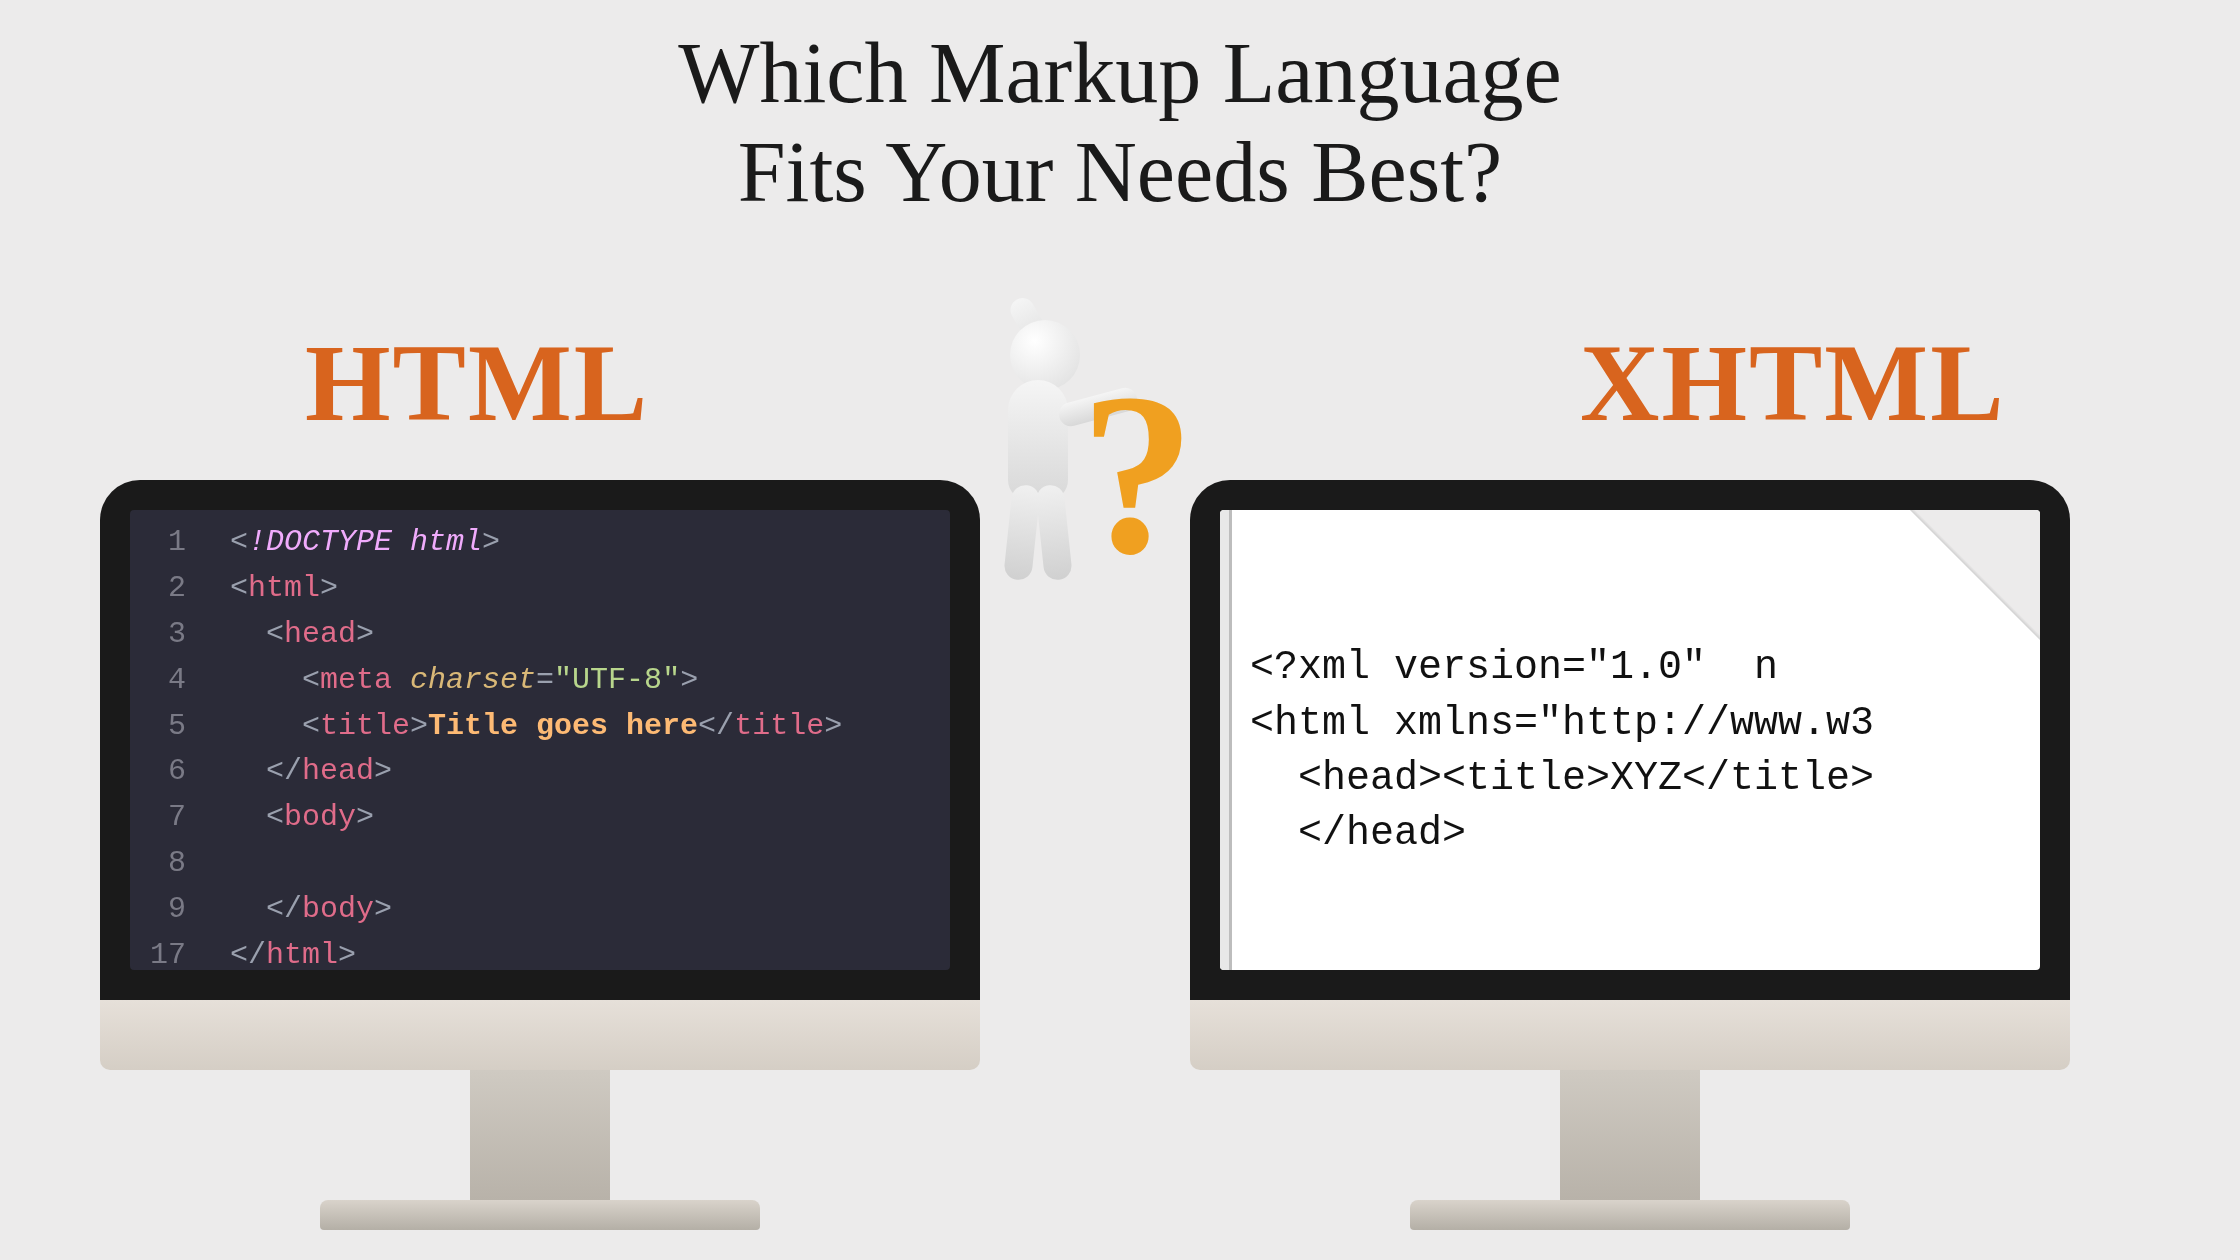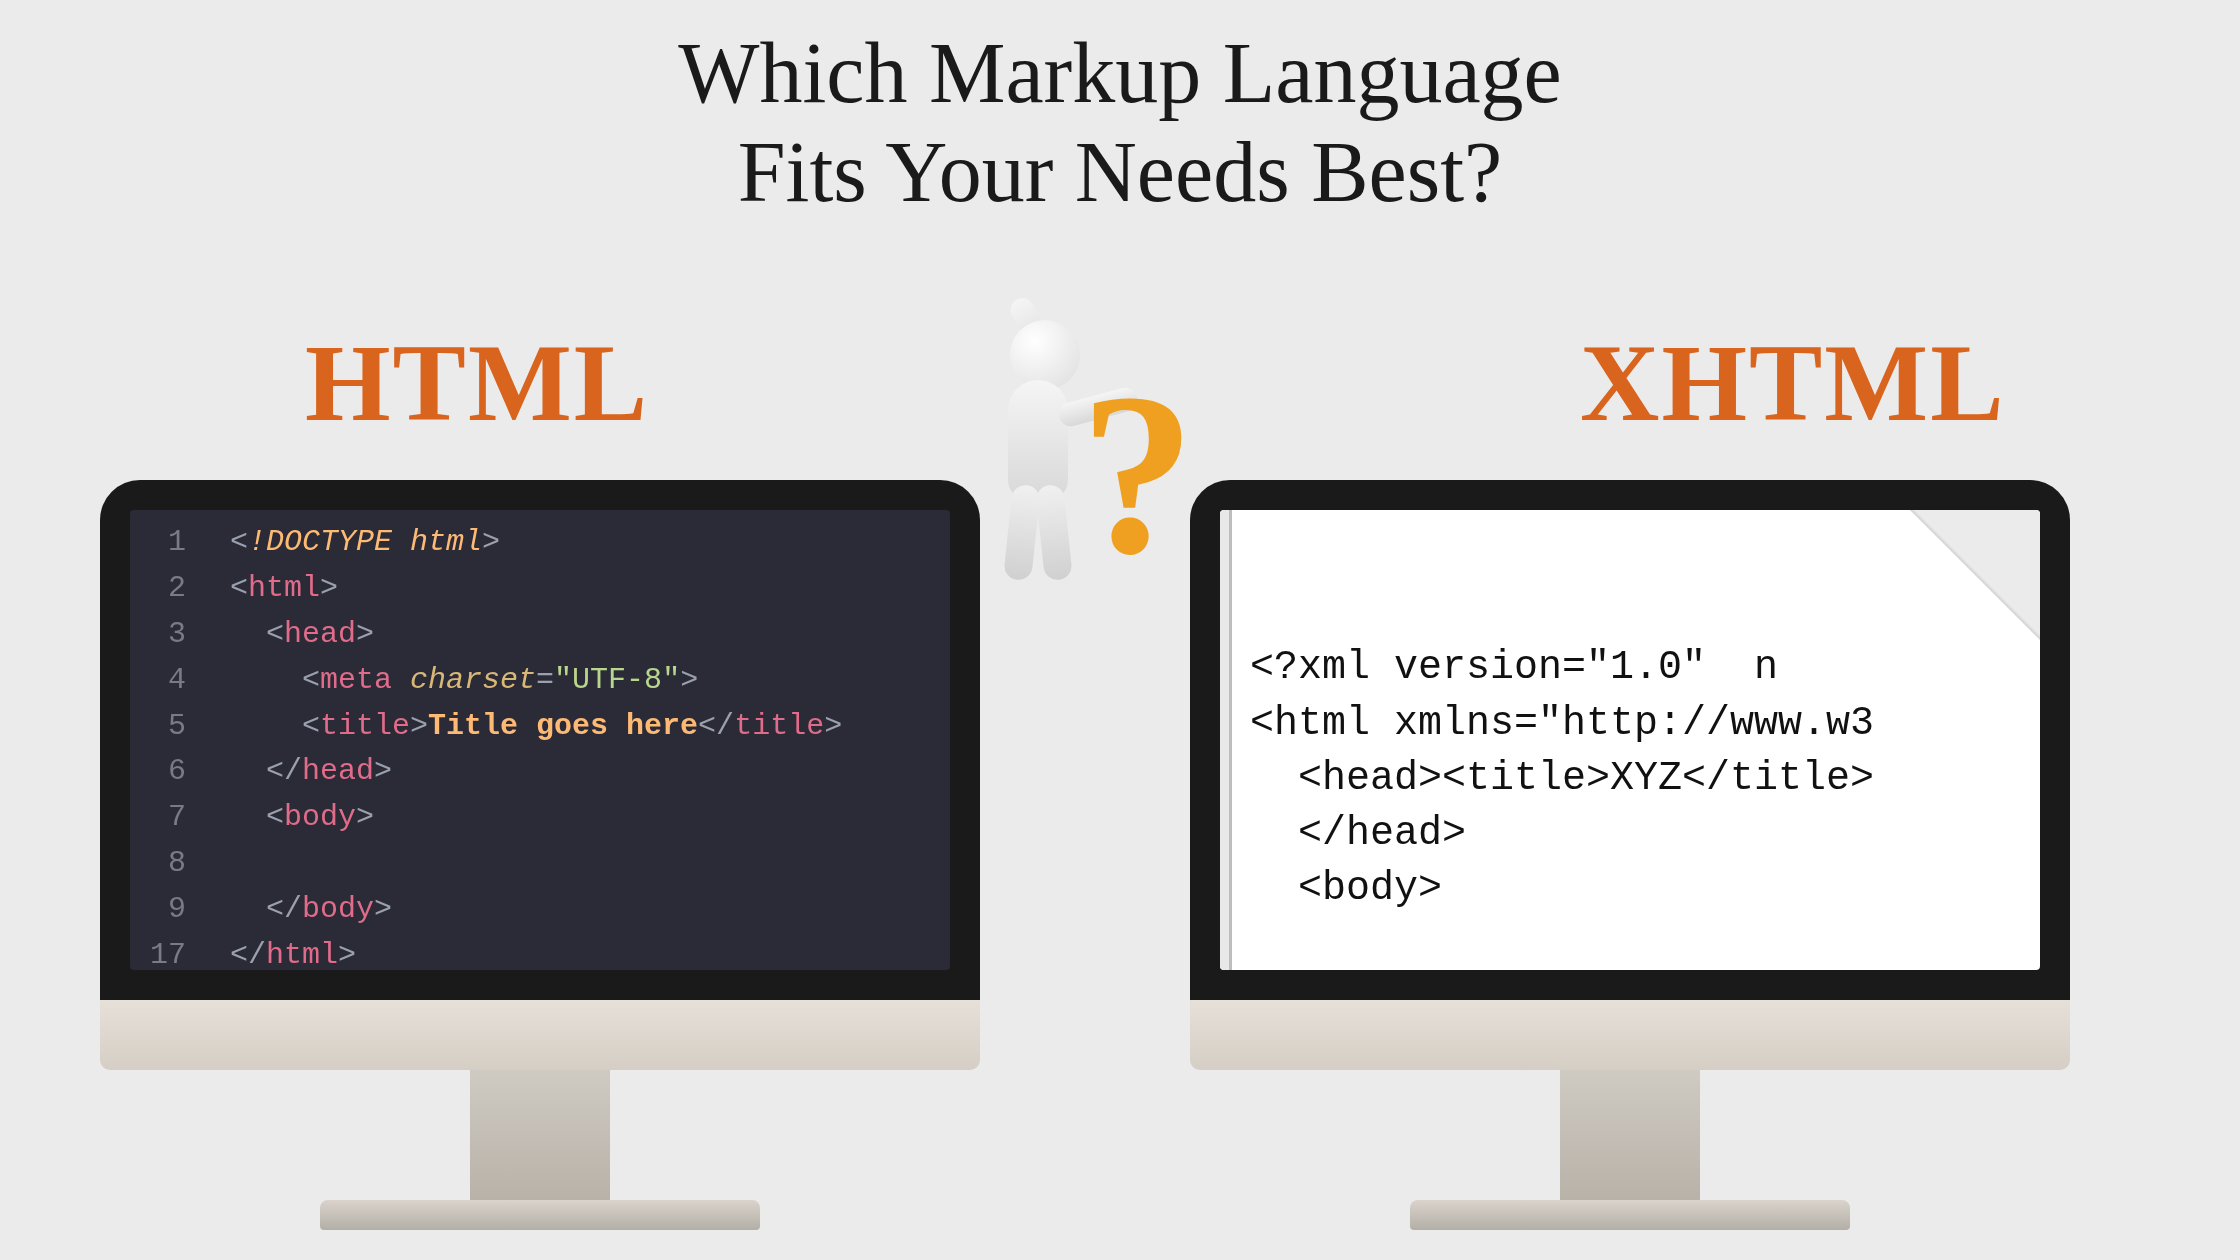--- a/index.html
+++ b/index.html
@@ -133,21 +133,21 @@
     font-size: 30px;
     line-height: 1.53;
     padding-right: 22px;
   }
   .code {
     position: absolute; left: 100px; top:10px; right:10px;
     white-space: pre;
   }
   .tag    { color: #e06c8a; }
   .brk    { color: #9aa0ae; }
-  .doct   { color: #fdba74; font-style: italic; margin-top: 44px; }
+  .doct   { color: #f0abfc; font-style: italic; margin-top: 44px; }
   .attr   { color: #d9b877; font-style: italic; text-align: center; }
   .val    { color: #b8d68c; }
   .txt    { color: #fdba74; font-weight: bold; }
 
   .screen-light {
     background: #ffffff;
     font-family: 'Courier New', monospace;
     font-size: 40px;
     color: #111;
     line-height: 1.38;
@@ -241,20 +241,20 @@
   </div>
   <div class="chin"></div>
   <div class="stand-neck"></div>
   <div class="stand-base"></div>
 </div>
 
 <div class="monitor monitor-right">
   <div class="bezel">
     <div class="screen screen-light">
       <div class="left-margin-bar"></div>
-<span class="line">&lt;?xml version="1.0"  n</span><span class="line">&lt;html xmlns="http://www.w3</span><span class="line">  &lt;head&gt;&lt;title&gt;XYZ&lt;/title&gt;</span><span class="line">  &lt;/head&gt;</span><span class="line">  &lt;body&gt;</span>
+<span class="line">&lt;?xml version="1.0"  n</span><span class="line">&lt;html xmlns="http://www.w3</span><span class="line">  &lt;head&gt;&lt;title&gt;XYZ&lt;/title&gt;</span><span class="line">  &lt;/head&gt;</span>
       <div class="pagecurl"></div>
     </div>
   </div>
   <div class="chin"></div>
   <div class="stand-neck"></div>
   <div class="stand-base"></div>
 </div>
 
 </body></html>

